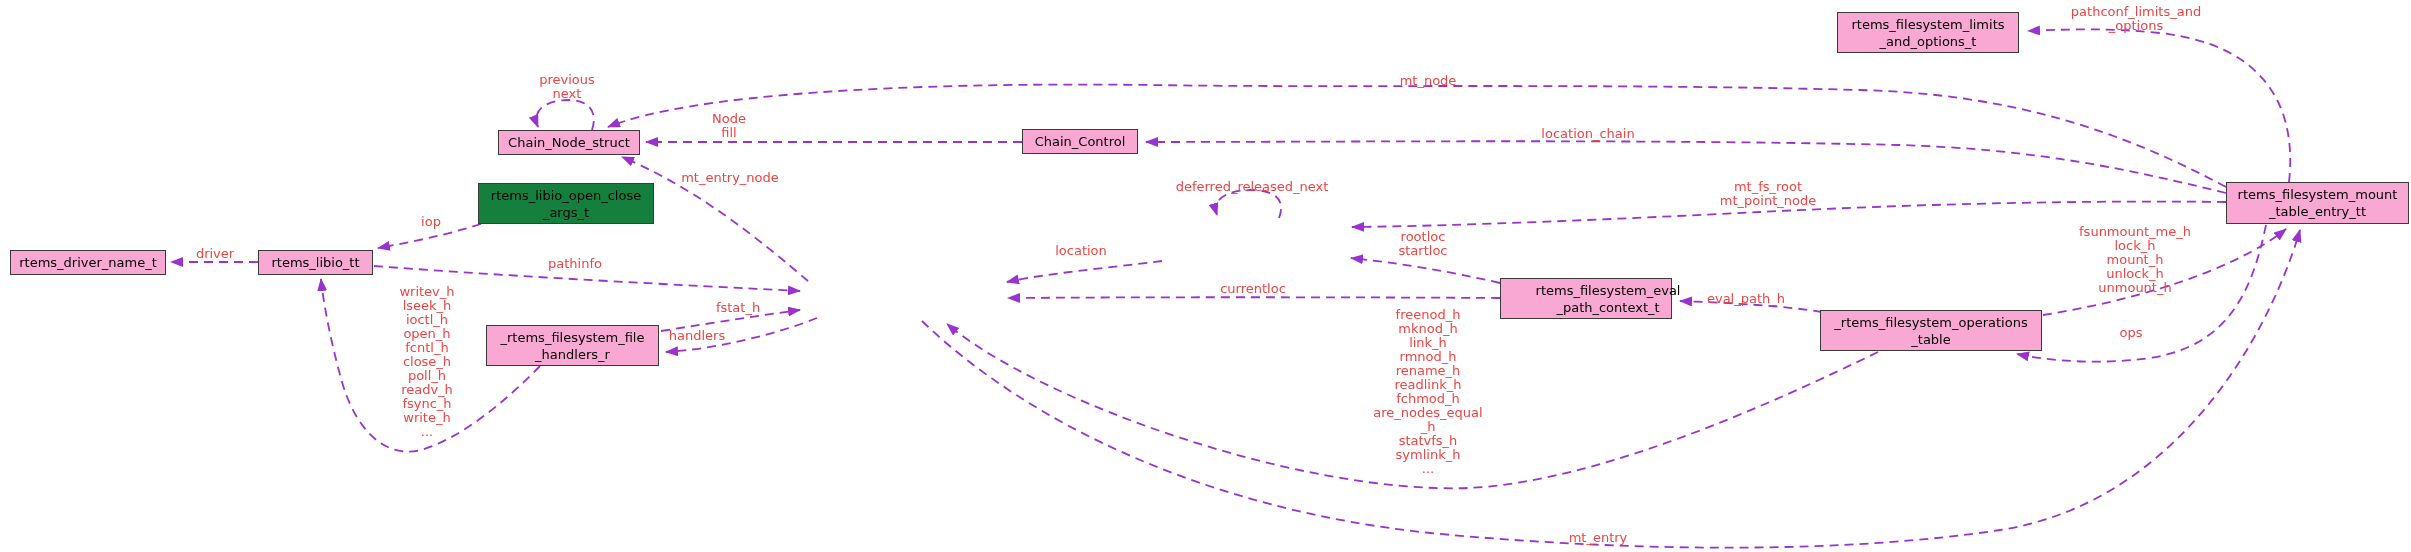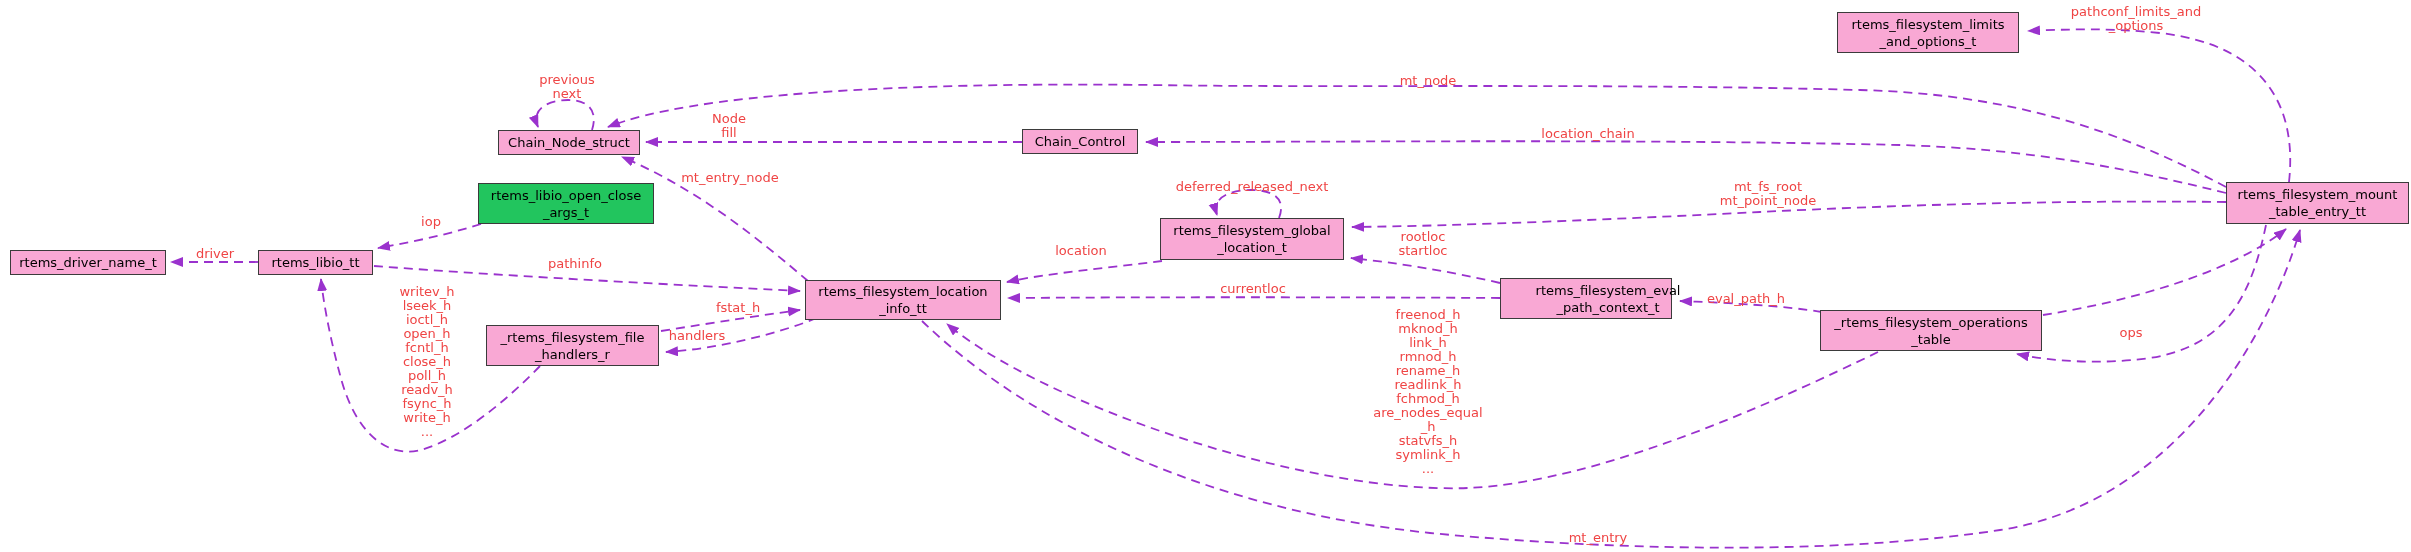--- a/index.html
+++ b/index.html
@@ -9,21 +9,21 @@
     overflow:hidden;
   }
   #edge-layer{position:absolute;left:0;top:0;width:2411px;height:552px;}
   .edge{fill:none;stroke:#9a32cd;stroke-width:1.8;stroke-dasharray:9 6;}
   .node{
     position:absolute;box-sizing:border-box;
     border:1.5px solid #3b3b3b;background:#f9a8d4;color:#000000;
     display:flex;align-items:center;justify-content:center;text-align:center;
     font-size:13px;line-height:17px;white-space:pre-line;
   }
-  .node.highlight{background:#22c55e;}
+  .node.highlight{background:#15803d;}
   .elabel{
     position:absolute;transform:translate(-50%,-50%);
     color:#ef4444;font-size:13px;line-height:14px;
     text-align:center;white-space:pre-line;pointer-events:none;
   }
 </style>
 </head>
 <body>
 
 <div id="canvas">
@@ -58,25 +58,21 @@
     <path class="edge" d="M 2043,315 C 2132,301 2232,272 2286,229" marker-end="url(#arr)"></path>
   </svg>
 
   <div class="node" style="left:10px;top:250px;width:156px;height:25px;">rtems_driver_name_t</div>
   <div class="node" style="left:258px;top:250px;width:115px;height:25px;">rtems_libio_tt</div>
   <div class="node" style="left:498px;top:130px;width:142px;height:25px;">Chain_Node_struct</div>
   <div class="node highlight" style="left:478px;top:183px;width:176px;height:41px;">rtems_libio_open_close
 _args_t</div>
   <div class="node" style="left:486px;top:325px;width:173px;height:41px;">_rtems_filesystem_file
 _handlers_r</div>
-  <div class="node" style="left:805px;top:280px;width:196px;height:40px;">rtems_filesystem_location
-_info_tt</div>
   <div class="node" style="left:1022px;top:129px;width:116px;height:25px;">Chain_Control</div>
-  <div class="node" style="left:1160px;top:218px;width:184px;height:42px;">rtems_filesystem_global
-_location_t</div>
   <div class="node" style="left:1500px;top:278px;width:172px;height:41px;padding-left:44px;">rtems_filesystem_eval
 _path_context_t</div>
   <div class="node" style="left:1820px;top:310px;width:222px;height:41px;">_rtems_filesystem_operations
 _table</div>
   <div class="node" style="left:2226px;top:182px;width:183px;height:42px;">rtems_filesystem_mount
 _table_entry_tt</div>
   <div class="node" style="left:1837px;top:12px;width:182px;height:41px;">rtems_filesystem_limits
 _and_options_t</div>
 
   <div class="elabel" style="left:567px;top:87px;">previous
@@ -119,14 +115,19 @@
 link_h
 rmnod_h
 rename_h
 readlink_h
 fchmod_h
 are_nodes_equal
 _h
 statvfs_h
 symlink_h
 ...</div>
+  <div class="elabel" style="left:2135px;top:260px;">fsunmount_me_h
+lock_h
+mount_h
+unlock_h
+unmount_h</div>
 
 </div>
 
 </body></html>

